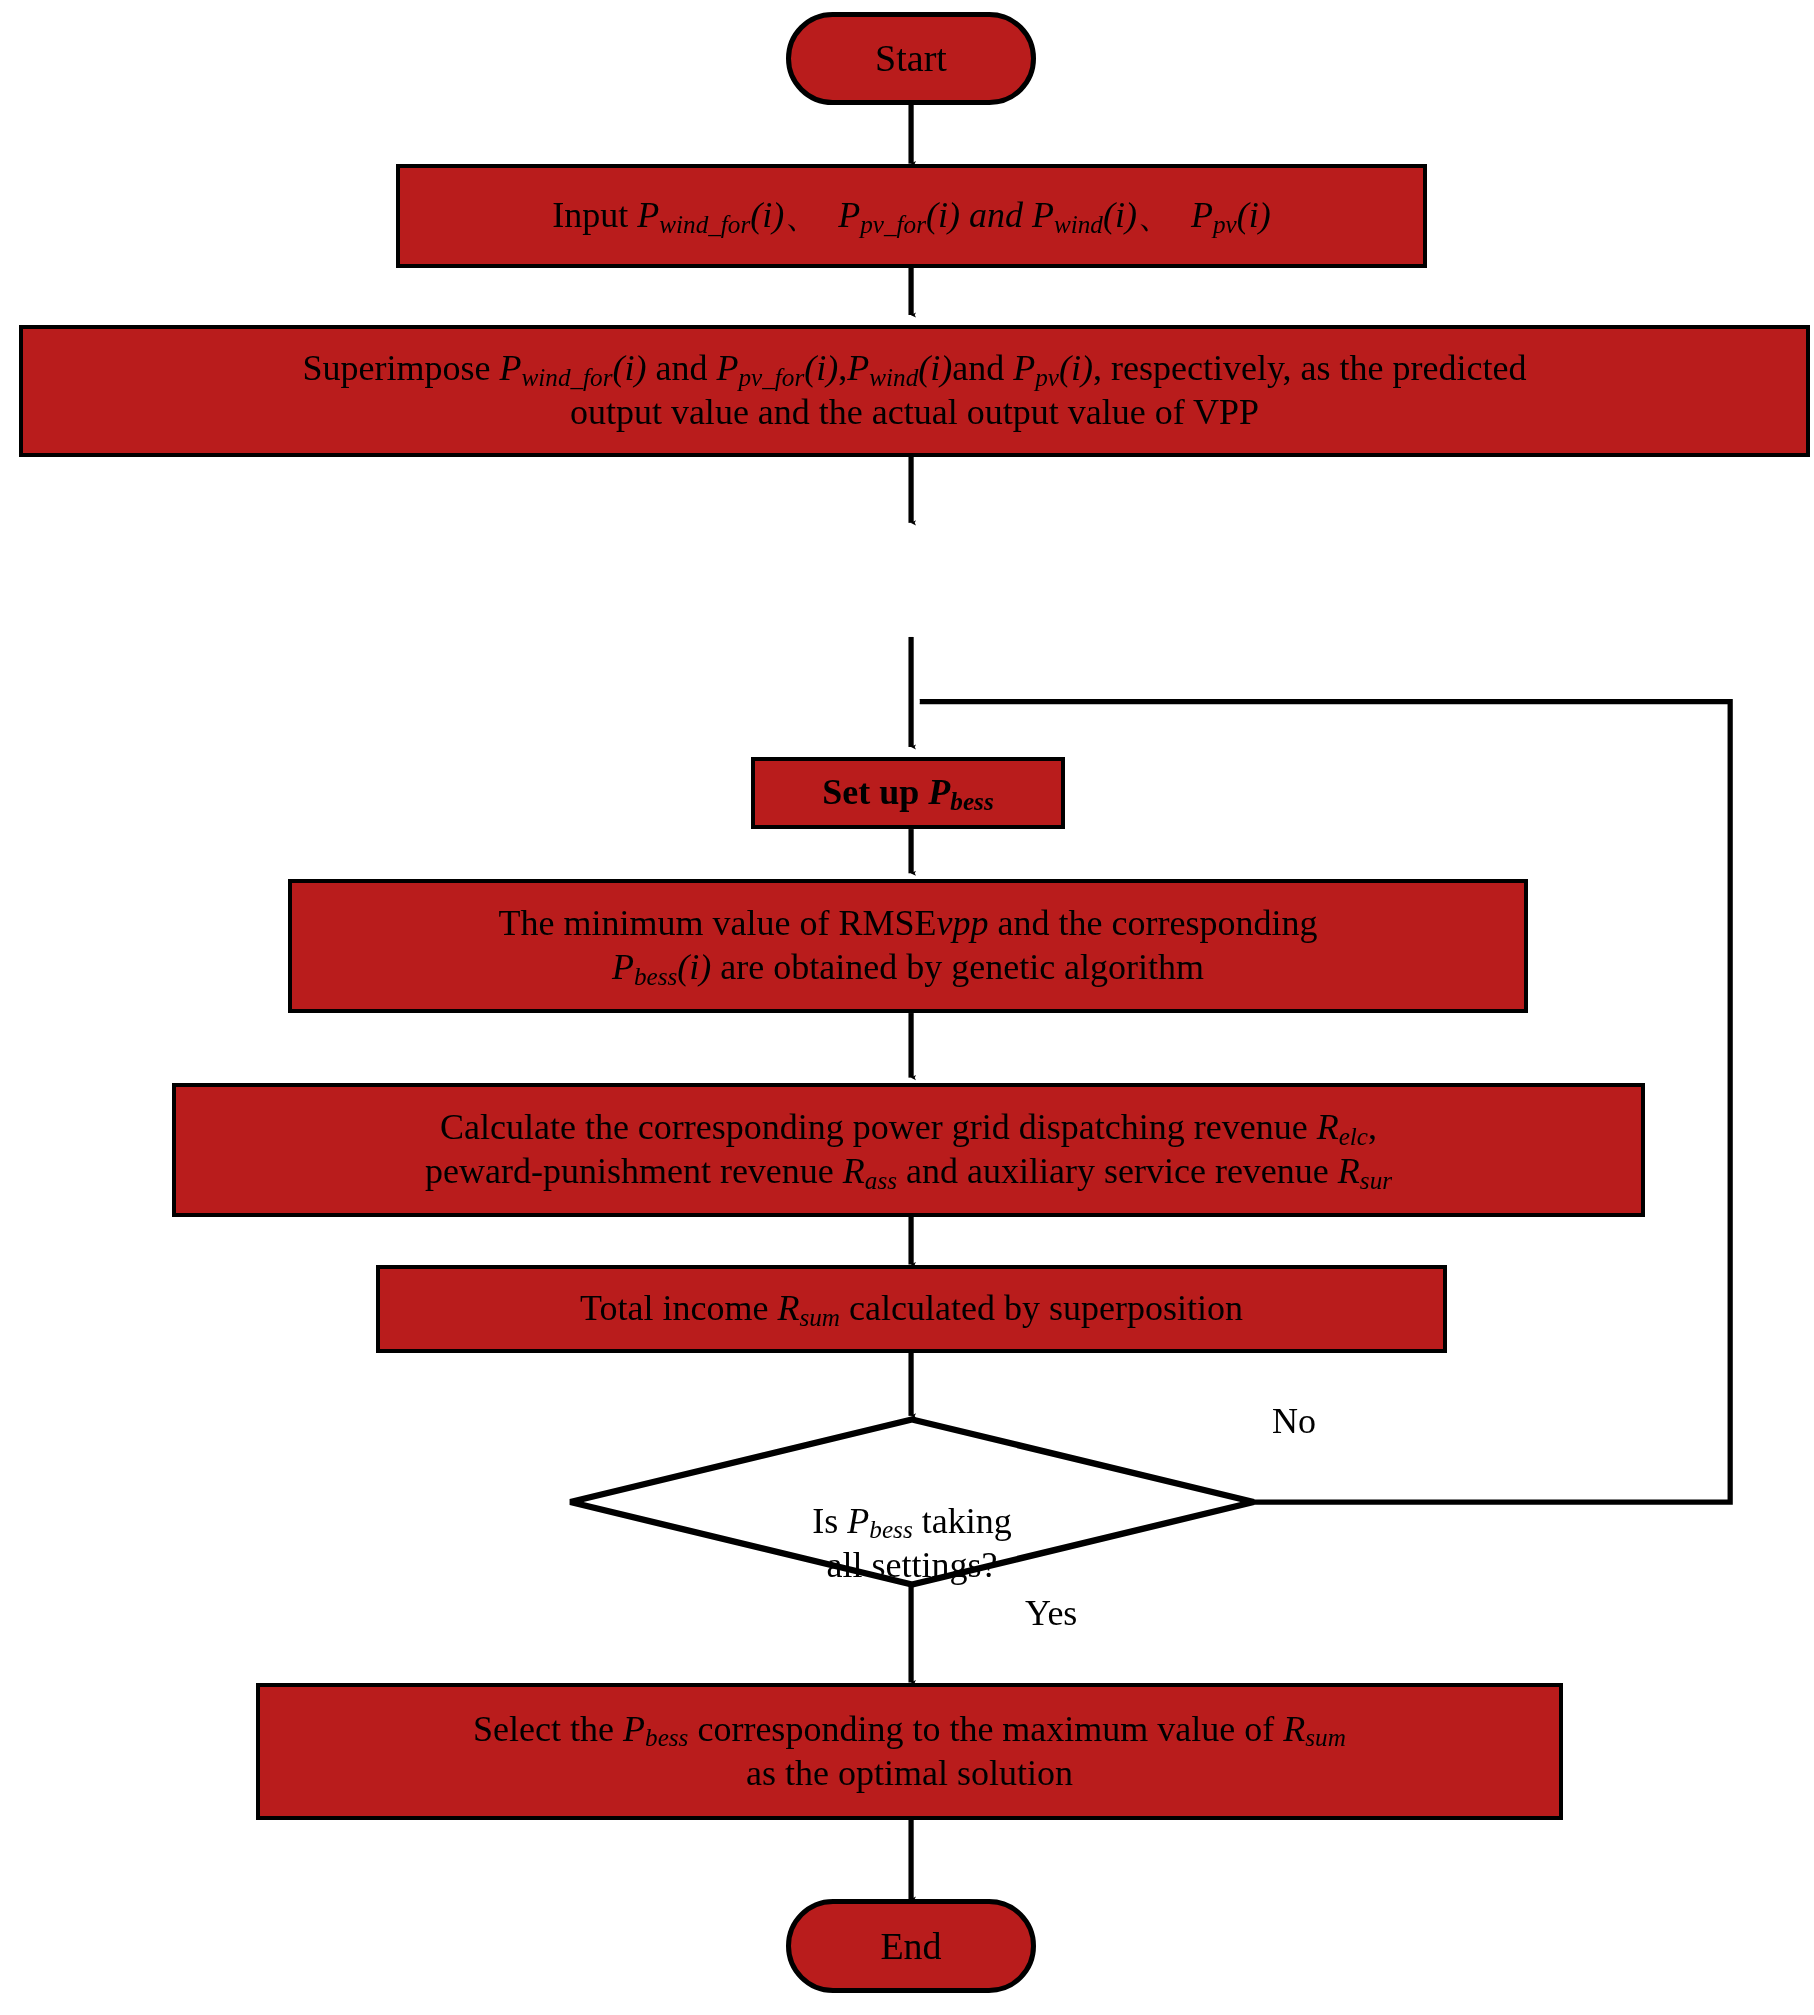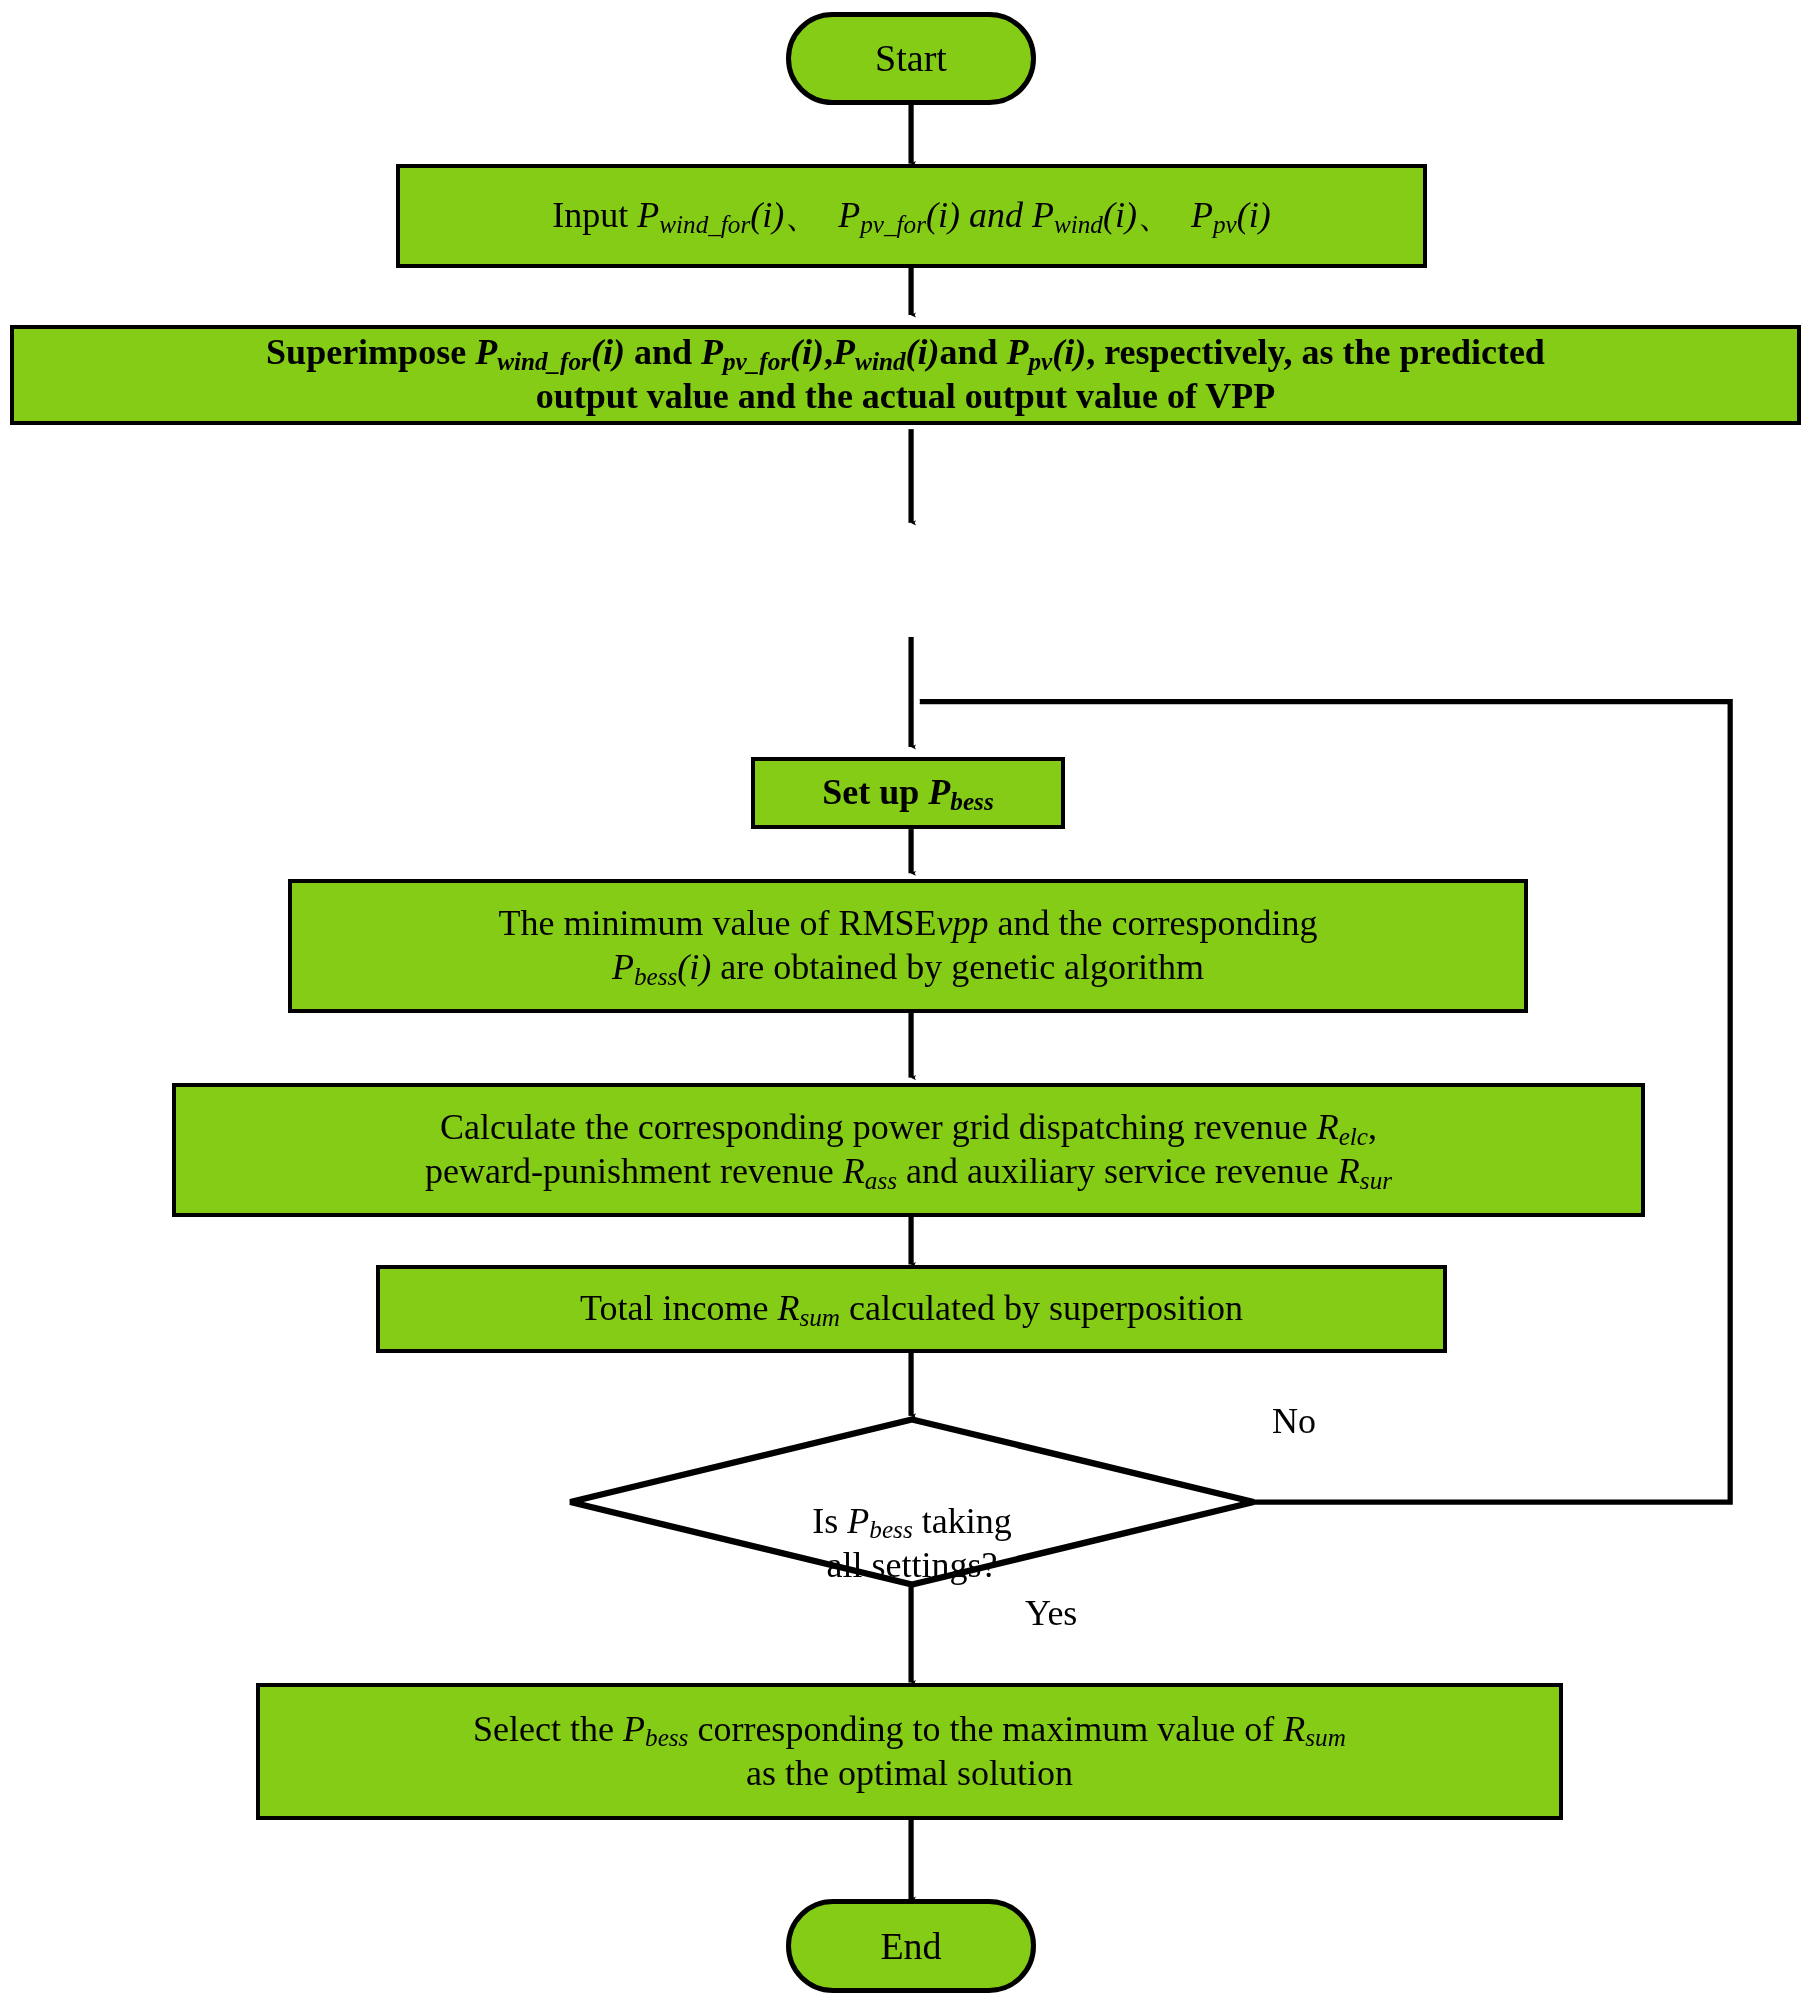--- a/index.html
+++ b/index.html
@@ -23,21 +23,21 @@
     position: absolute;
     left: 0;
     top: 0;
     width: 1814px;
     height: 2015px;
     pointer-events: none;
   }
   .node {
     position: absolute;
     box-sizing: border-box;
-    background: #84cc16;
+    background: #b91c1c;
     border: 4.1px solid #000000;
     display: flex;
     align-items: center;
     justify-content: center;
     text-align: center;
     line-height: 1.22;
     z-index: 2;
   }
   .node .txt {
     display: block;
@@ -139,21 +139,21 @@
   </div>
 
   <div class="node process fs-body" style="left:396px; top:164px; width:1031px; height:104px;">
     <span class="txt">
       Input <i class="v">P</i><sub class="sb">wind_for</sub><i class="v">(i)</i>、&nbsp;
       <i class="v">P</i><sub class="sb">pv_for</sub><i class="v">(i) and P</i><sub class="sb">wind</sub><i class="v">(i)</i>、&nbsp;
       <i class="v">P</i><sub class="sb">pv</sub><i class="v">(i)</i>
     </span>
   </div>
 
-  <div class="node process fs-body" style="left:10px; top:325px; width:1791px; height:100px;font-weight:bold;">
+  <div class="node process fs-body" style="left:19px; top:325px; width:1791px; height:132px;">
     <span class="txt">
       Superimpose <i class="v">P</i><sub class="sb">wind_for</sub><i class="v">(i)</i> and
       <i class="v">P</i><sub class="sb">pv_for</sub><i class="v">(i)</i>,<i class="v">P</i><sub class="sb">wind</sub><i class="v">(i)</i>and
       <i class="v">P</i><sub class="sb">pv</sub><i class="v">(i)</i>, respectively, as the predicted<br>
       output value and the actual output value of VPP
     </span>
   </div>
 
 
   <div class="node process fs-body" style="left:751px; top:757px; width:314px; height:72px;font-weight:bold;">

